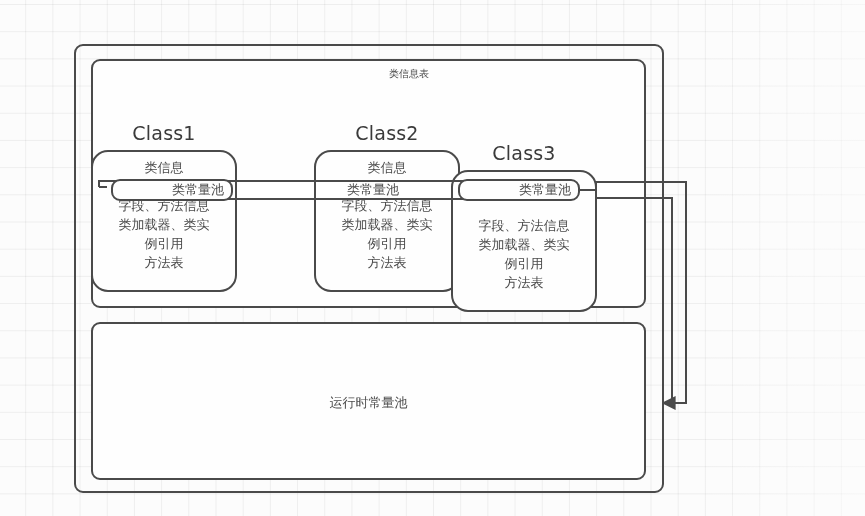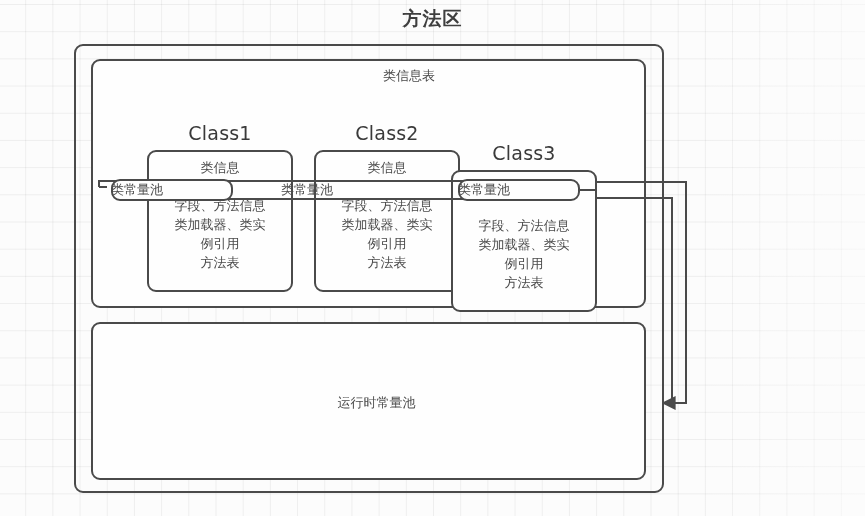--- a/index.html
+++ b/index.html
@@ -63,64 +63,63 @@
     top: 59px;
     width: 555px;
     height: 249px;
   }
   .class-table-label {
     position: absolute;
     left: 91px;
     top: 67px;
     width: 636px;
     text-align: center;
-    font-size: 13px;
+    font-size: 10px;
     color: #4a4a4a;
   }
   .runtime-pool-box {
     left: 91px;
     top: 322px;
     width: 555px;
     height: 158px;
   }
   .runtime-pool-label {
     position: absolute;
     left: 91px;
     top: 394px;
     width: 555px;
     text-align: center;
     font-size: 13px;
     color: #4a4a4a;
-    padding-left: 8px;
   }
 
   
   .class-col {
     position: absolute;
     top: 120px;
     width: 146px;
   }
-  .class-col.c1 { left: 108px; padding-left: 39px; }
+  .class-col.c1 { left: 91px; }
   .class-col.c2 { left: 274px; padding-left: 40px; }
   .class-col.c3 { left: 451px; margin-top: 20px; }
 
   .class-title {
     text-align: center;
     font-size: 19px;
     color: #3a3a3a;
     height: 30px;
     line-height: 26px;
     letter-spacing: 0.2px;
   }
   .class-box {
     box-sizing: border-box;
     width: 146px;
     height: 142px;
     border: 2px solid #4a4a4a;
-    border-radius: 9px;
+    border-radius: 17px;
     background: #fefefe;
     padding-top: 6px;
   }
   .class-line {
     text-align: center;
     font-size: 13px;
     line-height: 19px;
     color: #4a4a4a;
     white-space: nowrap;
   }
@@ -139,23 +138,24 @@
     z-index: 3;
   }
   .pool-highlight.p1 { left: 111px; top: 179px; width: 122px; height: 22px; }
   .pool-highlight.p3 { left: 458px; top: 179px; width: 122px; height: 22px; }
 
   .pool-text {
     position: absolute;
     font-size: 13px;
     line-height: 22px;
     color: #4a4a4a;
-    text-align: left;
+    text-align: center;
     z-index: 5;
     white-space: nowrap;
+    margin-left: 26px;
   }
   .pool-text.t1 { left: 111px; top: 179px; width: 122px; }
   .pool-text.t2 { left: 281px; top: 179px; width: 132px; }
   .pool-text.t3 { left: 458px; top: 179px; width: 122px; }
 
   
   #wires {
     position: absolute;
     left: 0; top: 0;
     width: 865px; height: 516px;
@@ -171,21 +171,20 @@
     pointer-events: none;
   }
 </style>
 </head>
 <body>
 
 <div id="canvas">
 
   <div id="gridfade"></div>
 
-  <div class="page-title">方法区</div>
 
   <div class="box outer-frame"></div>
 
   <div class="box class-table-box"></div>
   <div class="class-table-label">类信息表</div>
 
   <div class="box runtime-pool-box"></div>
   <div class="runtime-pool-label">运行时常量池</div>
 
   <svg id="wires">

